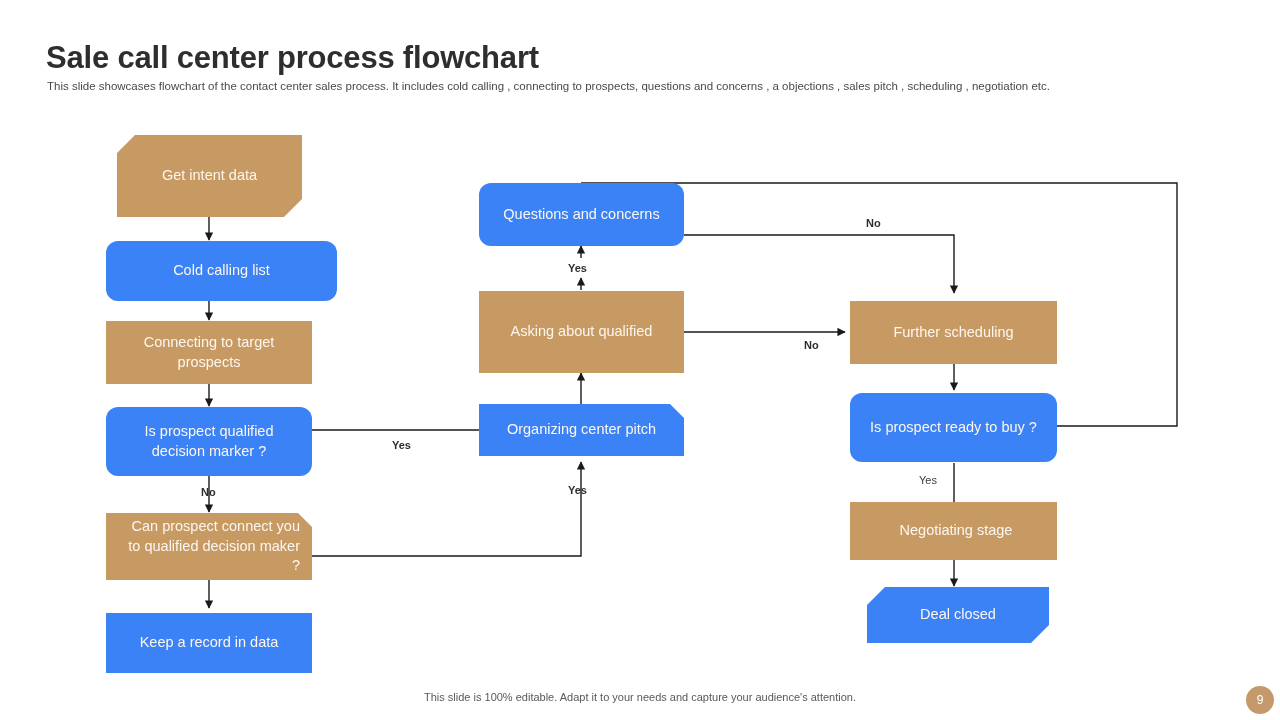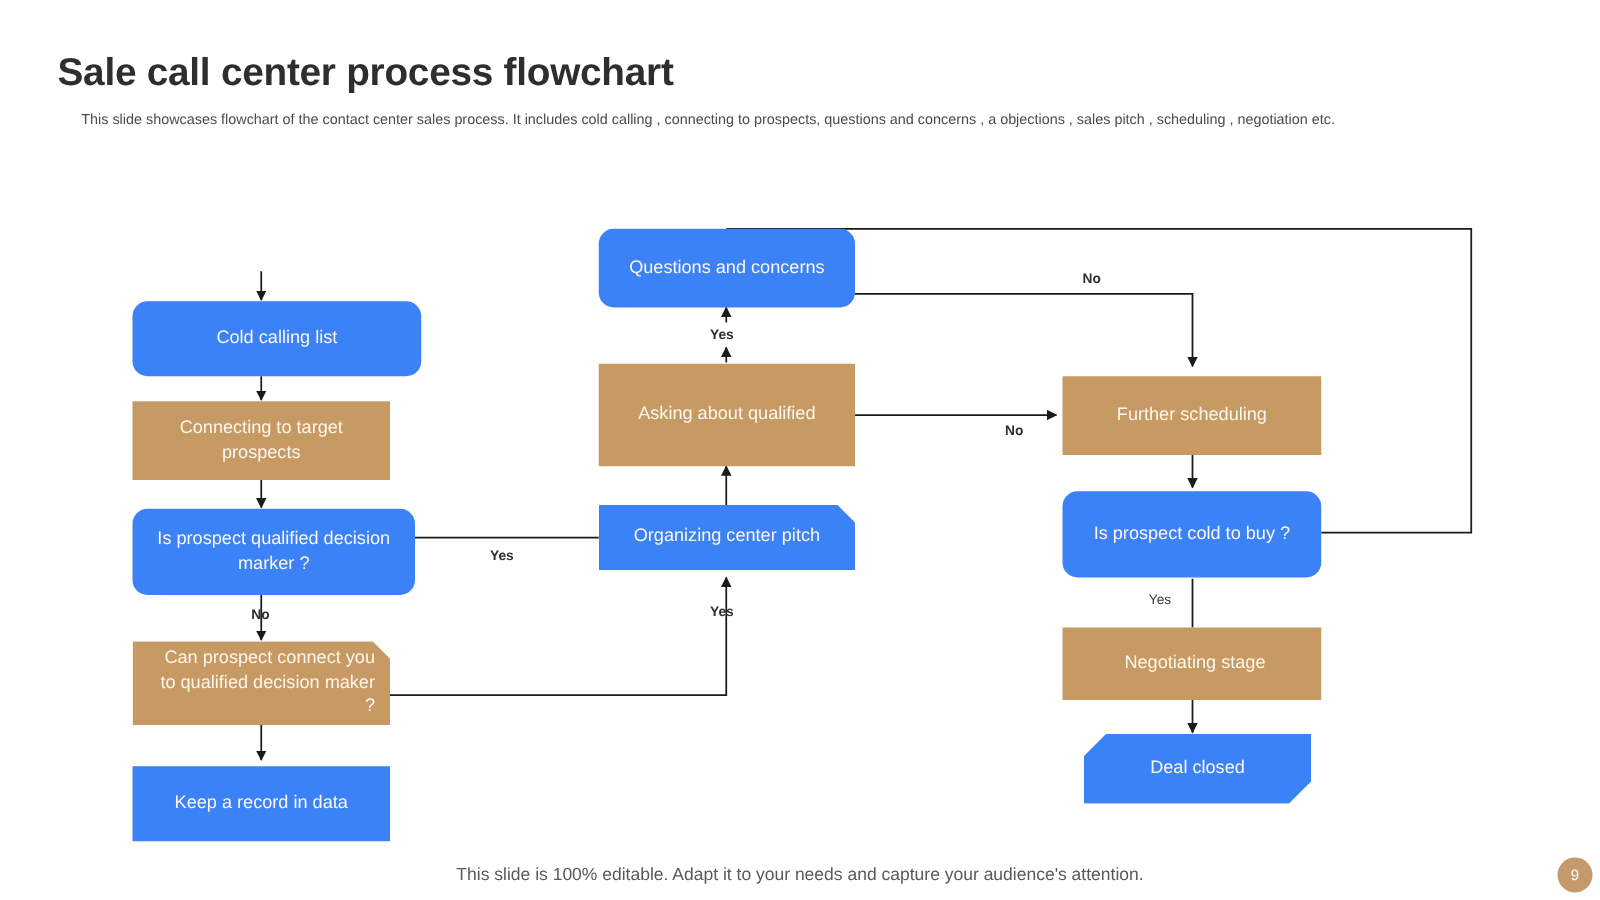--- a/index.html
+++ b/index.html
@@ -23,34 +23,33 @@
     left: 46px; top: 40px;
     font-size: 31px;
     font-weight: bold;
     color: #2e2e2e;
     letter-spacing: -0.2px;
     white-space: nowrap;
     text-align: right;
   }
   #subtitle {
     position: absolute;
-    left: 47px; top: 90px;
+    left: 47px; top: 80px;
     font-size: 11.5px;
     color: #4a4a4a;
     white-space: nowrap;
-    margin-left: 18px;
   }
 
   
   #footer-note {
     position: absolute;
     left: 0; top: 691px;
     width: 1280px;
     text-align: center;
-    font-size: 14px;
+    font-size: 11px;
     color: #58595b;
   }
   #page-badge {
     position: absolute;
     left: 1246px; top: 686px;
     width: 28px; height: 28px;
     border-radius: 50%;
     background: #c49a6c;
     color: #ffffff;
     font-size: 12px;
@@ -150,40 +149,41 @@
         <line x1="954" y1="364" x2="954" y2="390" marker-end="url(#arrow)"></line>
 
         <path d="M 1057 426 L 1177 426 L 1177 183 L 581 183"></path>
 
         <line x1="954" y1="463" x2="954" y2="502"></line>
 
         <line x1="954" y1="560" x2="954" y2="586" marker-end="url(#arrow)"></line>
       </g>
     </svg>
 
+    <div class="node tan shape-chamfer-tl-br" style="left:117px; top:135px; width:185px; height:82px;">Get intent data</div>
 
     <div class="node red shape-round" style="left:106px; top:241px; width:231px; height:60px;">Cold calling list</div>
 
     <div class="node tan shape-rect" style="left:106px; top:321px; width:206px; height:63px;">Connecting to target prospects</div>
 
-    <div class="node red shape-round" style="left:106px; top:407px; width:226px; height:69px;">Is prospect qualified decision marker ?</div>
+    <div class="node red shape-round" style="left:106px; top:407px; width:206px; height:69px;">Is prospect qualified decision marker ?</div>
 
     <div class="node tan shape-chamfer-tr" style="left:106px; top:513px; width:206px; height:67px;text-align:right;">Can prospect connect you to qualified decision maker ?</div>
 
     <div class="node red shape-rect" style="left:106px; top:613px; width:206px; height:60px;">Keep a record in data</div>
 
     <div class="node red shape-round" style="left:479px; top:183px; width:205px; height:63px;">Questions and concerns</div>
 
     <div class="node tan shape-rect" style="left:479px; top:291px; width:205px; height:82px;">Asking about qualified</div>
 
     <div class="node red shape-chamfer-tr" style="left:479px; top:404px; width:205px; height:52px;">Organizing center pitch</div>
 
     <div class="node tan shape-rect" style="left:850px; top:301px; width:207px; height:63px;">Further scheduling</div>
 
-    <div class="node red shape-round" style="left:850px; top:393px; width:207px; height:69px;">Is prospect cold to buy ?</div>
+    <div class="node red shape-round" style="left:850px; top:393px; width:207px; height:69px;">Is prospect ready to buy ?</div>
 
     <div class="node tan shape-rect" style="left:850px; top:502px; width:207px; height:58px;padding-left:17px;">Negotiating stage</div>
 
     <div class="node red shape-chamfer-tl-br" style="left:867px; top:587px; width:182px; height:56px;">Deal closed</div>
 
     <div class="edge-label" style="left:392px; top:439px;">Yes</div>
 
     <div class="edge-label" style="left:201px; top:486px;">No</div>
 
     <div class="edge-label" style="left:568px; top:262px;">Yes</div>

